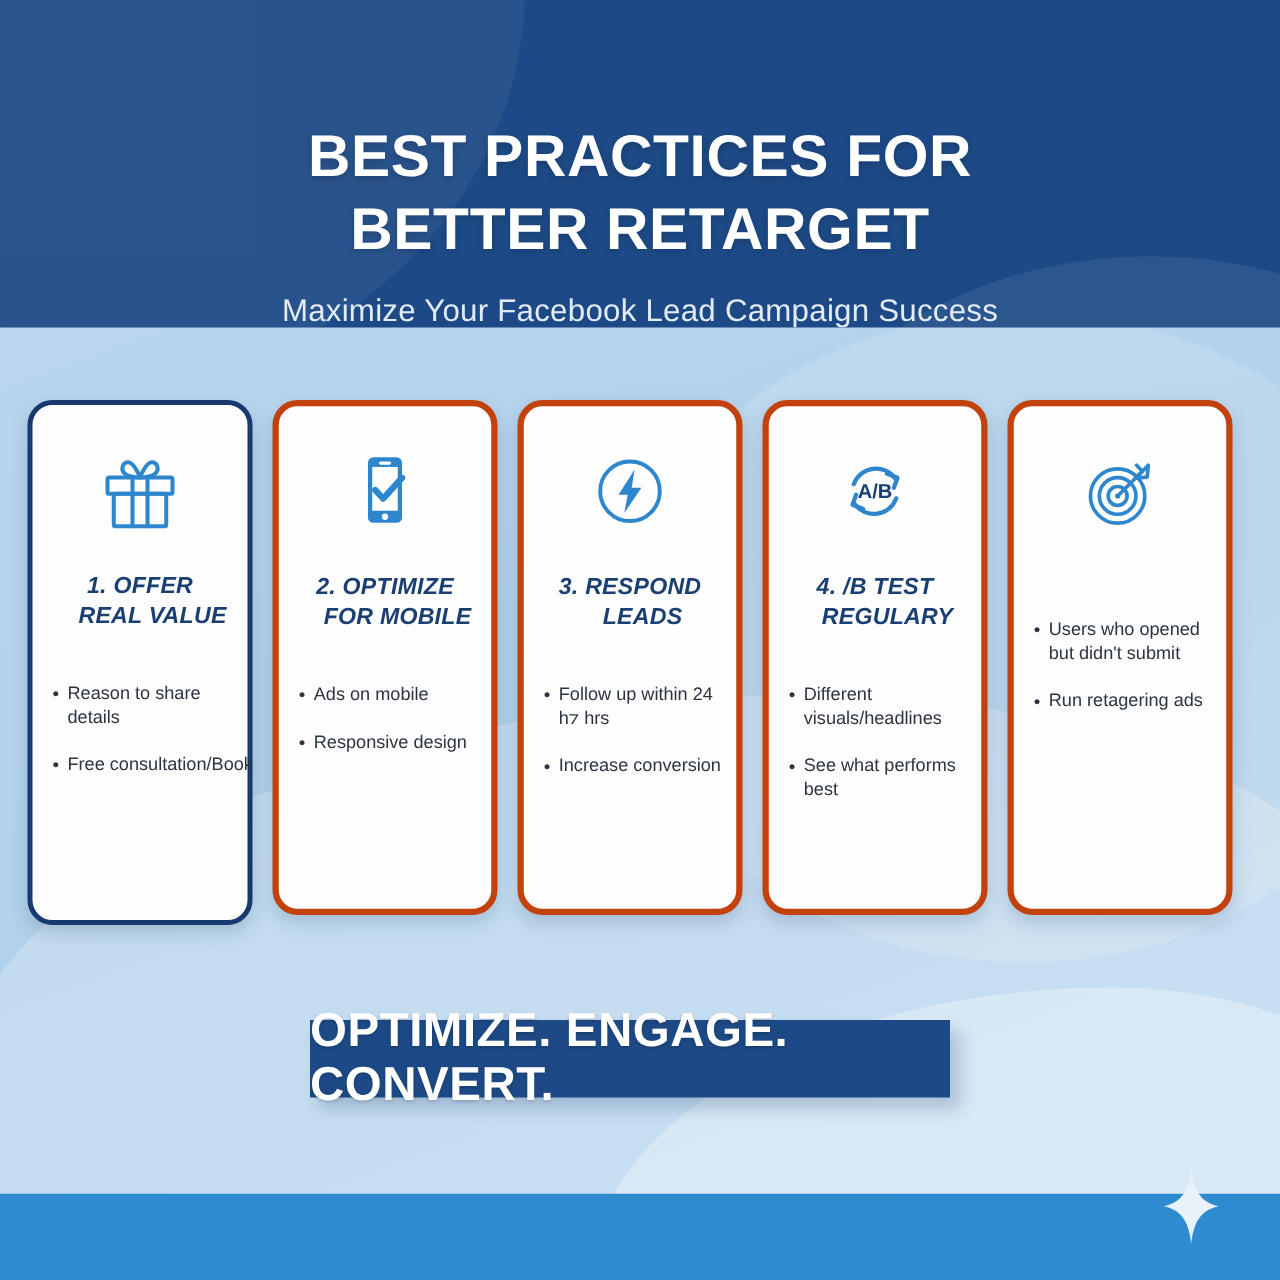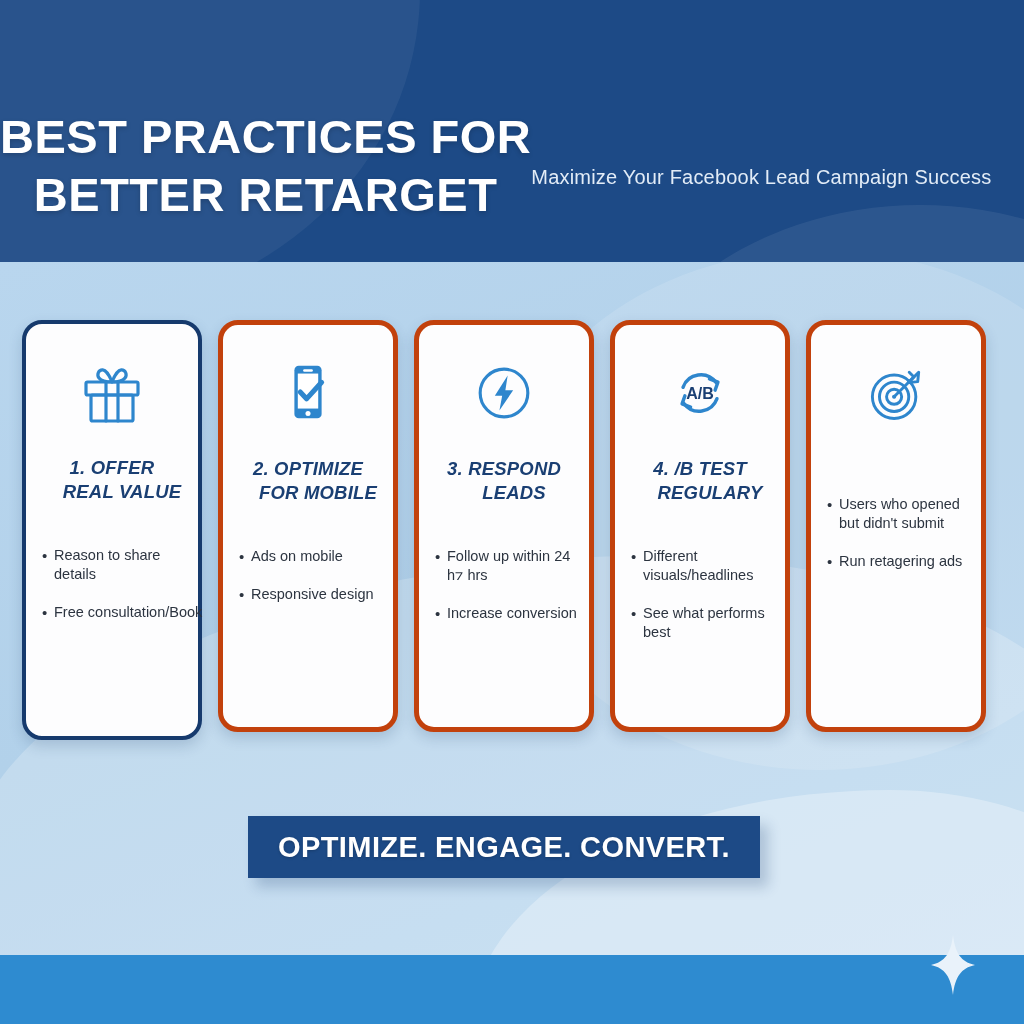--- a/index.html
+++ b/index.html
@@ -83,39 +83,40 @@
     width: 640px; height: 260px;
     background: rgba(255,255,255,0.07);
     border-radius: 50% 50% 0 0 / 100% 100% 0 0;
   }
   .hdr-inner {
     position: relative;
     z-index: 3;
     width: 100%;
     height: 100%;
     display: flex;
+    flex-direction: column;
     align-items: center;
     justify-content: flex-start;
-    padding-top: 70px;
+    padding-top: 96px;
     box-sizing: border-box;
   }
   .hdr-title {
     color: #ffffff;
     font-size: 47px;
     font-weight: bold;
     letter-spacing: 0.5px;
     line-height: 1.24;
     text-align: center;
     text-shadow: 0 2px 5px rgba(0,0,0,0.18);
   }
   .hdr-title .l2 { display: block; }
   .hdr-sub {
     margin-top: 22px;
     color: #e2ecf7;
-    font-size: 20px;
+    font-size: 25px;
     font-weight: normal;
     letter-spacing: 0.2px;
     text-align: center;
   }
 
   
   .cards {
     position: absolute;
     left: 22px; top: 320px;
     width: 980px;
@@ -195,21 +196,21 @@
     width: 512px; height: 62px;
     background: #1d4a86;
     display: flex;
     align-items: center;
     justify-content: center;
     box-shadow: 8px 9px 12px rgba(25,60,110,0.22);
     z-index: 6;
   }
   .banner-text {
     color: #ffffff;
-    font-size: 29px;
+    font-size: 38px;
     font-weight: bold;
     letter-spacing: 0.4px;
     text-shadow: 0 1px 3px rgba(0,0,0,0.2);
   }
 </style>
 </head>
 <body>
 
 <div id="poster">
 

